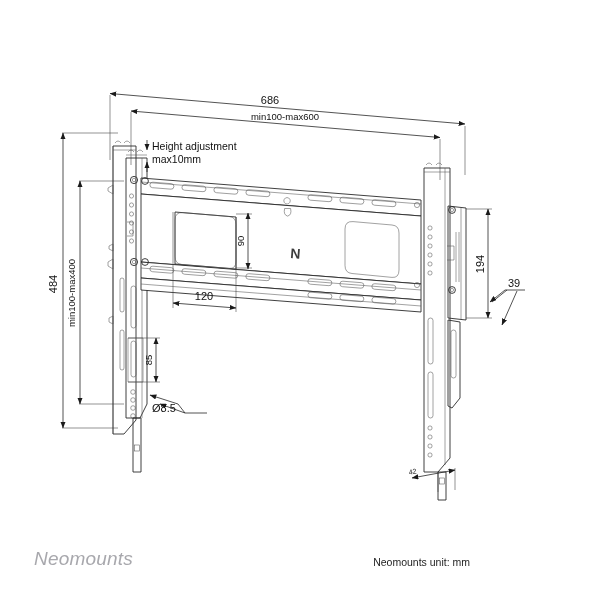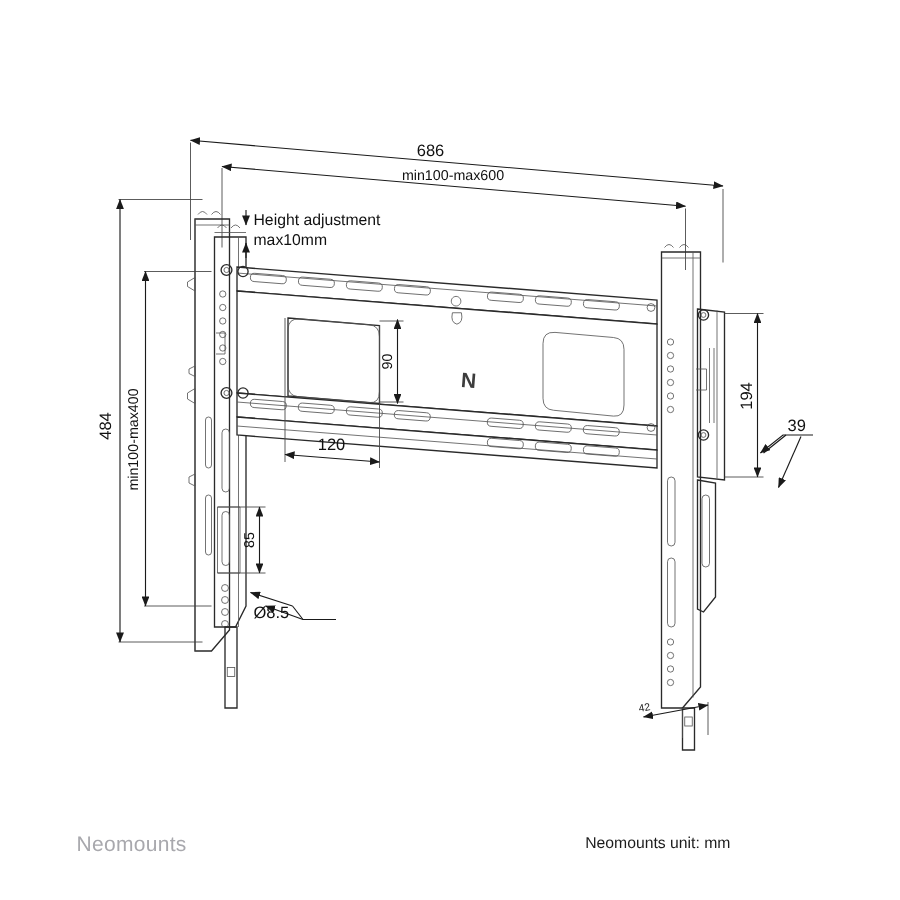--- a/index.html
+++ b/index.html
@@ -9,21 +9,21 @@
   }
   body {
     width: 600px;
     height: 600px;
     position: relative;
     overflow: hidden;
     font-family: "Liberation Sans", sans-serif;
   }
   #drawing-root {
     position: absolute;
-    left: 17px; top: 0;
+    left: 0; top: 0;
     width: 496px;
     height: 600px;
   }
   svg#tech-drawing {
     display: block;
     width: 600px;
     height: 600px;
   }
   .ln { stroke: #2a2a2a; fill: none; stroke-width: 0.9; }
   .ln-hair { stroke: #555; fill: none; stroke-width: 0.55; }
@@ -54,23 +54,24 @@
     font-family: "Liberation Sans", sans-serif;
     font-size: 14px;
     font-weight: 700;
     fill: #3d3d3d;
   }
   .footer-brand {
     position: absolute;
     left: 34px;
     bottom: 30px;
     font-family: "Liberation Sans", sans-serif;
-    font-size: 14px;
+    font-size: 19px;
     color: #a8a8ad;
     letter-spacing: 0.2px;
+    font-style: italic;
   }
   .footer-unit {
     position: absolute;
     right: 26px;
     bottom: 32px;
     font-family: "Liberation Sans", sans-serif;
     font-size: 10.5px;
     color: #1d1d1d;
   }
 </style>

